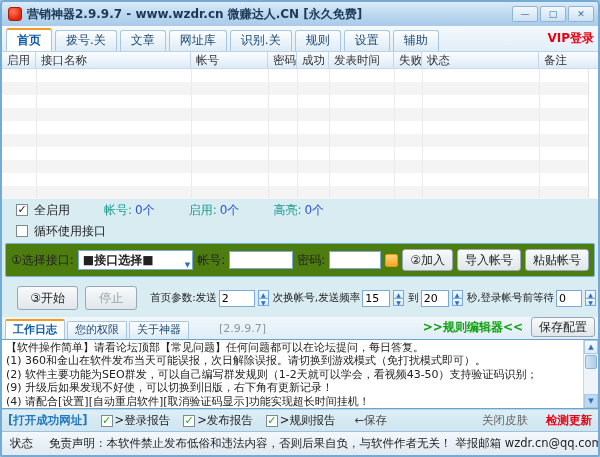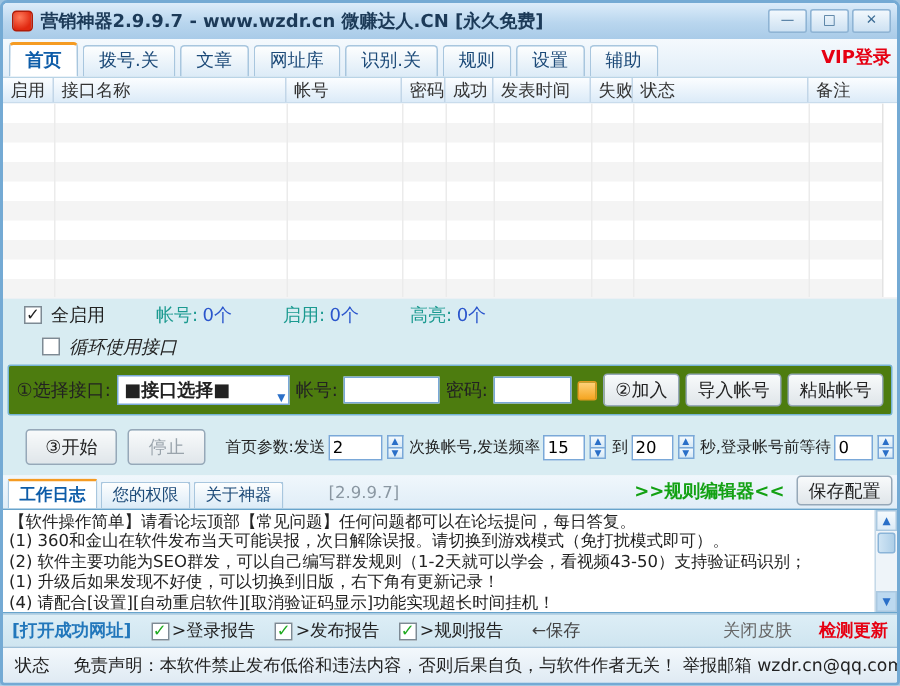--- a/index.html
+++ b/index.html
@@ -30,21 +30,21 @@
   .grid-body .row:nth-child(even){background:#f4f4f4;}
   .colsep{position:absolute;top:0;bottom:0;width:1px;background:#ebebeb;}
   .vstrip{position:absolute;top:0;bottom:0;right:0;width:10px;background:#fff;border-left:1px solid #e3e3e3;}
 
   
   .mid{height:118px;background:#d8ecf2;font-size:12px;color:#222;}
   .sumrow{height:22px;display:flex;align-items:center;padding-left:14px;gap:6px;}
   .stat{display:flex;gap:3px;margin-left:28px;}
   .stat-label{color:#1b9a90;}
   .stat-value{color:#2a55cc;}
-  .looprow{height:20px;display:flex;align-items:center;padding-left:26px;gap:6px;font-style:italic;}
+  .looprow{height:20px;display:flex;align-items:center;padding-left:14px;gap:6px;}
   .cb{width:12px;height:12px;border:1px solid #7d8a94;background:#fff;display:inline-flex;align-items:center;justify-content:center;flex:0 0 auto;cursor:pointer;}
   .cb .ck{font-size:11px;line-height:10px;color:#222;font-weight:bold;}
   .cb.green .ck{color:#1faa1f;}
 
   .panel{height:34px;margin:2px 3px;border:1px solid #76b3d4;background:#4d7c0f;border-radius:2px;display:flex;align-items:center;padding:0 5px;gap:4px;}
   .panel .lbl{white-space:nowrap;}
   .dropdown{width:142px;height:20px;background:#fff;border:1px solid #7aa8d8;display:flex;align-items:flex-end;padding:0 2px 0 4px;font-size:12px;color:#222;cursor:pointer;font-weight:bold;}
   .dropdown .dd-arrow{margin-left:auto;font-size:7px;color:#2a6fc8;}
   .tfield{height:18px;background:#fff;border:1px solid #7aa8d8;font-size:12px;padding:0 3px;font-family:inherit;}
   .f-acc{width:64px;}
@@ -237,21 +237,21 @@
       <span class="rule-editor">&gt;&gt;规则编辑器&lt;&lt;</span>
       <button class="btn btn-saveconf">保存配置</button>
     </span>
   </div>
 
   <div class="logarea">
     <div class="loglines">
       <div>【软件操作简单】请看论坛顶部【常见问题】任何问题都可以在论坛提问，每日答复。</div>
       <div>(1) 360和金山在软件发布当天可能误报，次日解除误报。请切换到游戏模式（免打扰模式即可）。</div>
       <div>(2) 软件主要功能为SEO群发，可以自己编写群发规则（1-2天就可以学会，看视频43-50）支持验证码识别；</div>
-      <div>(1) 升级后如果发现不好使，可以切换到旧版，右下角有更新记录！</div>
+      <div>(9) 升级后如果发现不好使，可以切换到旧版，右下角有更新记录！</div>
       <div>(4) 请配合[设置][自动重启软件][取消验证码显示]功能实现超长时间挂机！</div>
 
     </div>
     <div class="scrollbar">
       <div class="sb-btn">▲</div>
       <div class="sb-thumb"></div>
       <div class="sb-btn bottom">▼</div>
     </div>
   </div>
 

